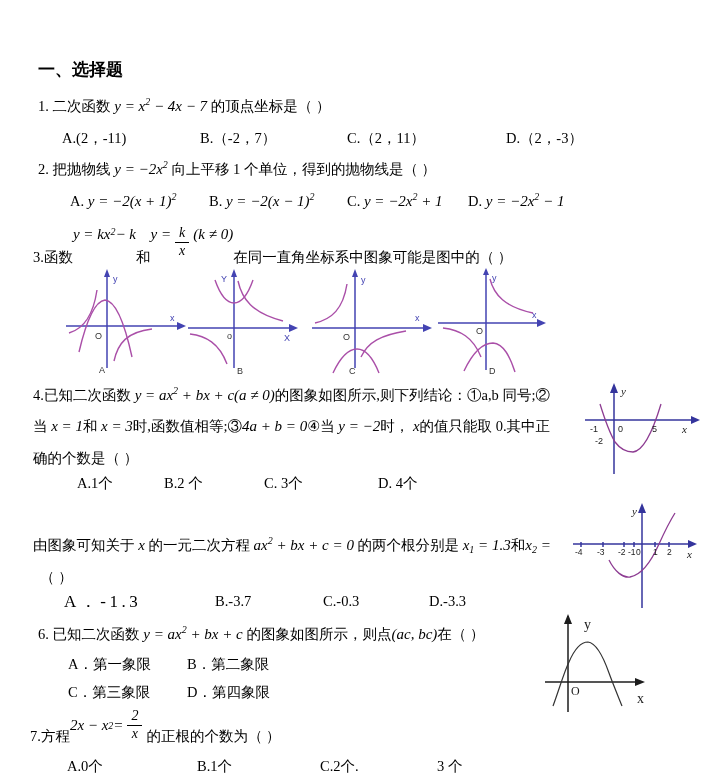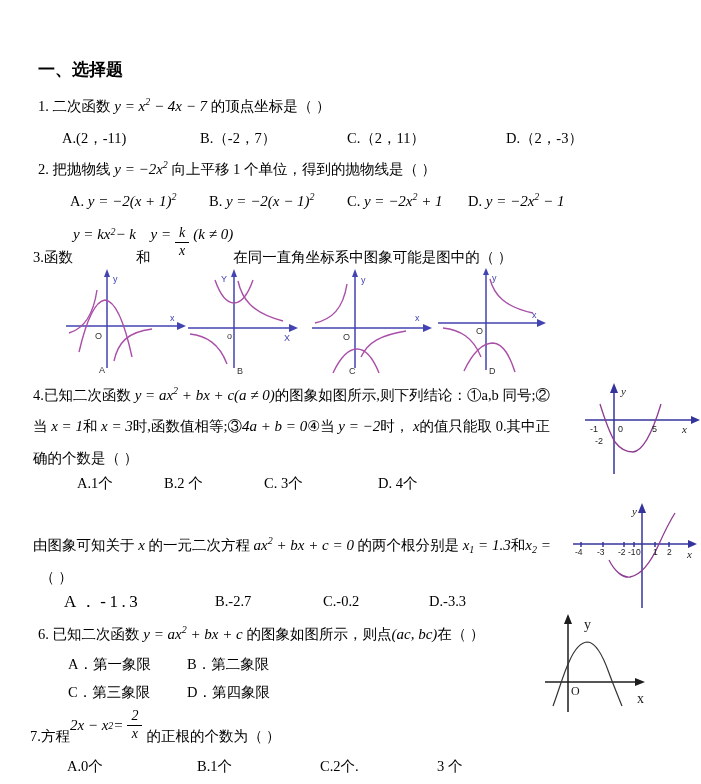--- a/index.html
+++ b/index.html
@@ -146,22 +146,22 @@
     <text class="gl-it" x="100" y="51">x</text>
     <text class="gl-tick" x="8" y="50">-1</text>
     <text class="gl-tick" x="36" y="50">0</text>
     <text class="gl-tick" x="70" y="50">5</text>
     <text class="gl-tick" x="13" y="62">-2</text>
   </svg>
 
   <div class="abs line" style="left:33px;top:535px;"><span class="sg-cn">由图象可知关于 </span><span class="sg-m">x</span><span class="sg-cn"> 的一元二次方程 </span><span class="sg-m">ax</span><span class="sg-sup">2</span><span class="sg-m"> + bx + c = 0</span><span class="sg-cn"> 的两个根分别是 </span><span class="sg-m">x</span><span class="sg-sub">1</span><span class="sg-m"> = 1.3</span><span class="sg-cn">和</span><span class="sg-m">x</span><span class="sg-sub">2</span><span class="sg-m"> =</span></div>
   <div class="abs line" style="left:40px;top:568px;">（      ）</div>
   <span class="abs bigopt" style="left:64px;top:590px;">A．-1.3</span>
-  <span class="abs opt" style="left:215px;top:593px;">B.-2.7</span>
-  <span class="abs opt" style="left:323px;top:593px;">C.-0.2</span>
+  <span class="abs opt" style="left:215px;top:593px;">B.-3.7</span>
+  <span class="abs opt" style="left:323px;top:593px;">C.-0.3</span>
   <span class="abs opt" style="left:429px;top:593px;">D.-3.3</span>
 
   <svg class="abs" style="left:571px;top:502px;" width="130" height="113" viewBox="0 0 130 113">
     <line class="axn" x1="71" y1="5" x2="71" y2="106"></line>
     <polygon class="arwn" points="67,11 71,1 75,11"></polygon>
     <line class="axn" x1="2" y1="42" x2="118" y2="42"></line>
     <polygon class="arwn" points="117,38 126,42 117,46"></polygon>
     <line class="axn" x1="10" y1="40" x2="10" y2="45"></line>
     <line class="axn" x1="32" y1="40" x2="32" y2="45"></line>
     <line class="axn" x1="53" y1="40" x2="53" y2="45"></line>

